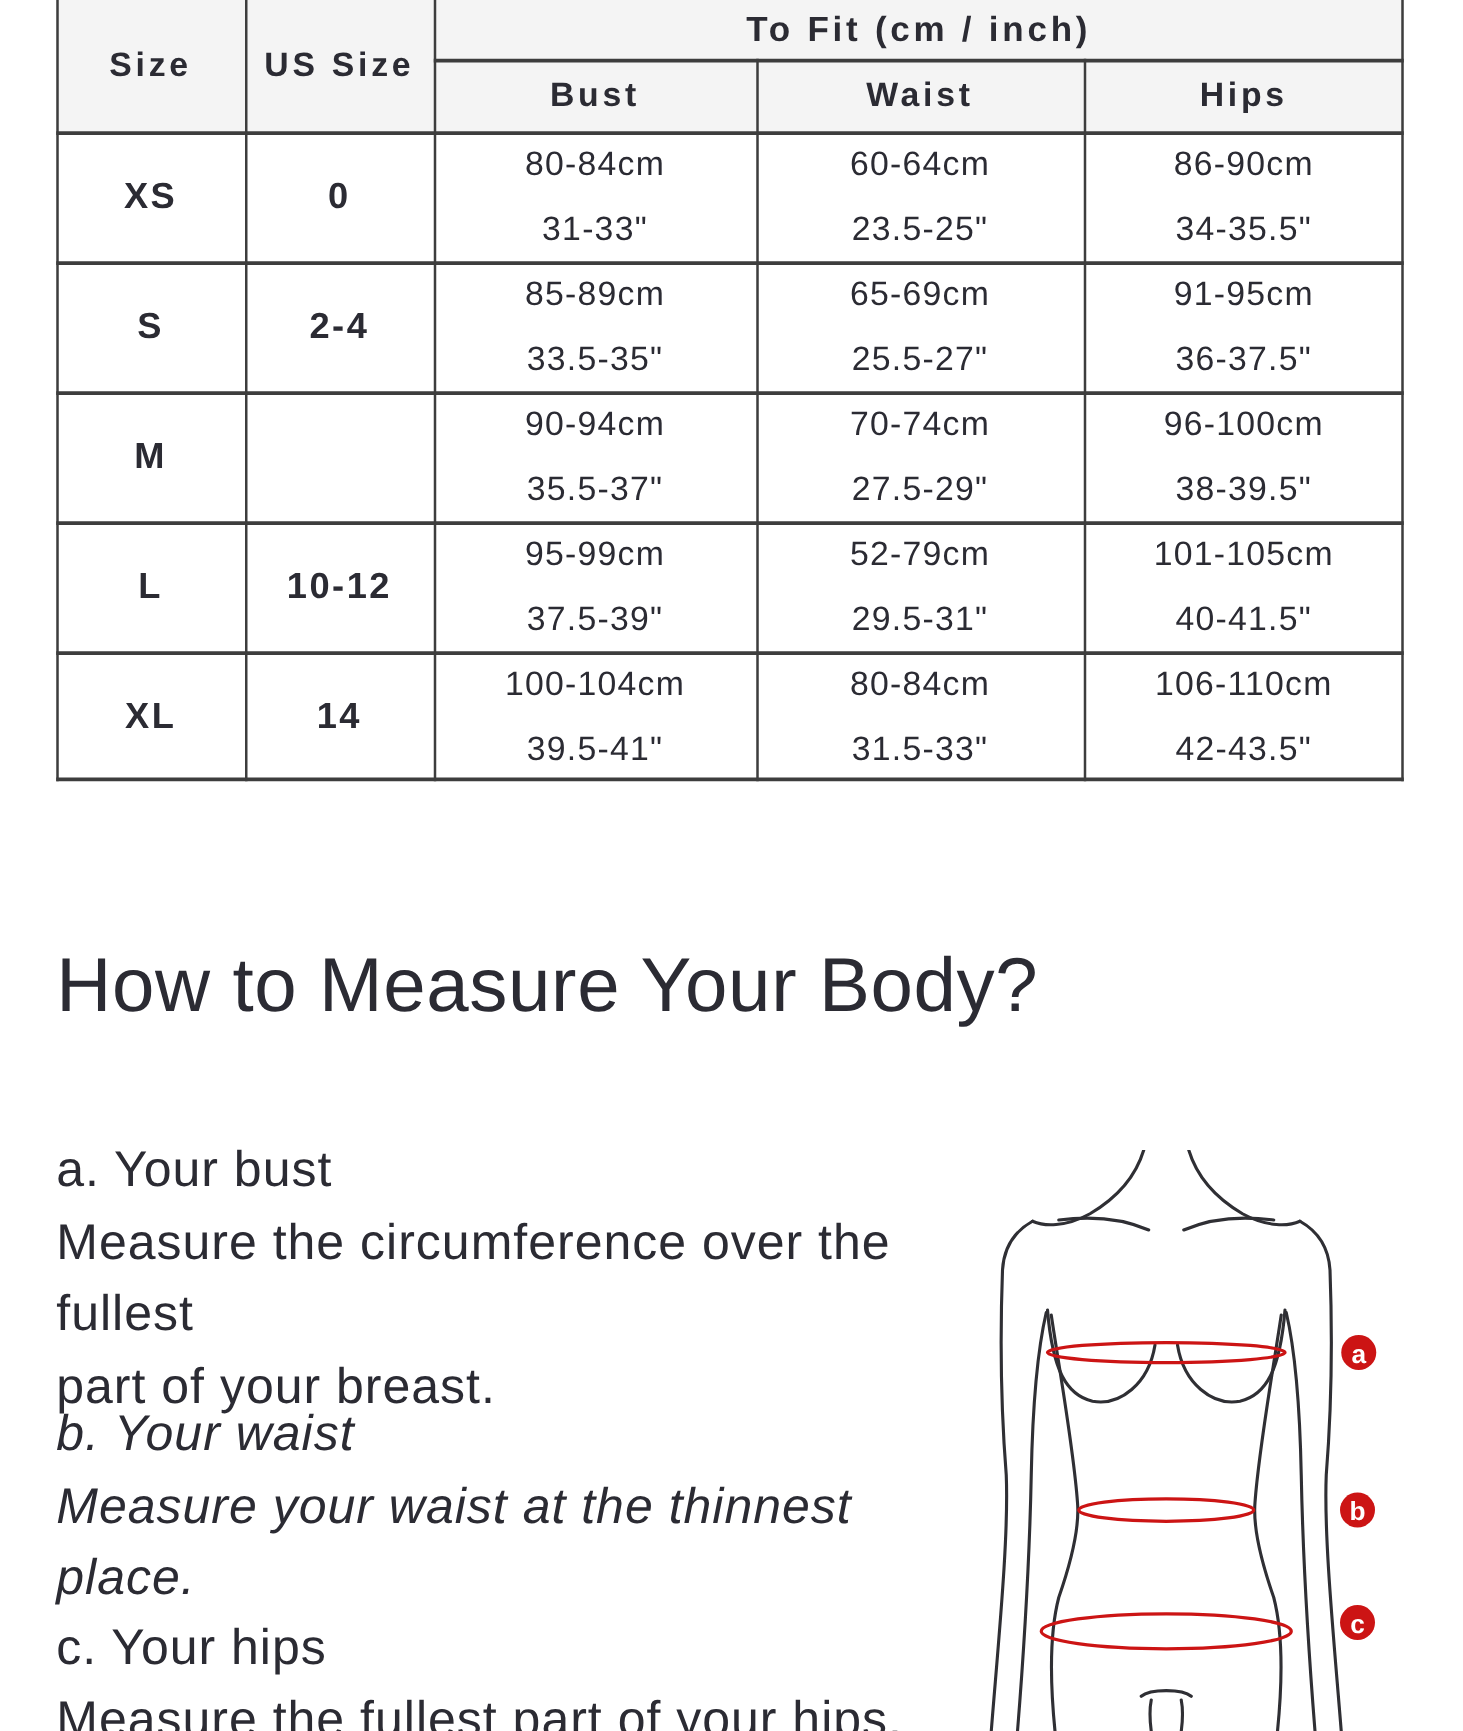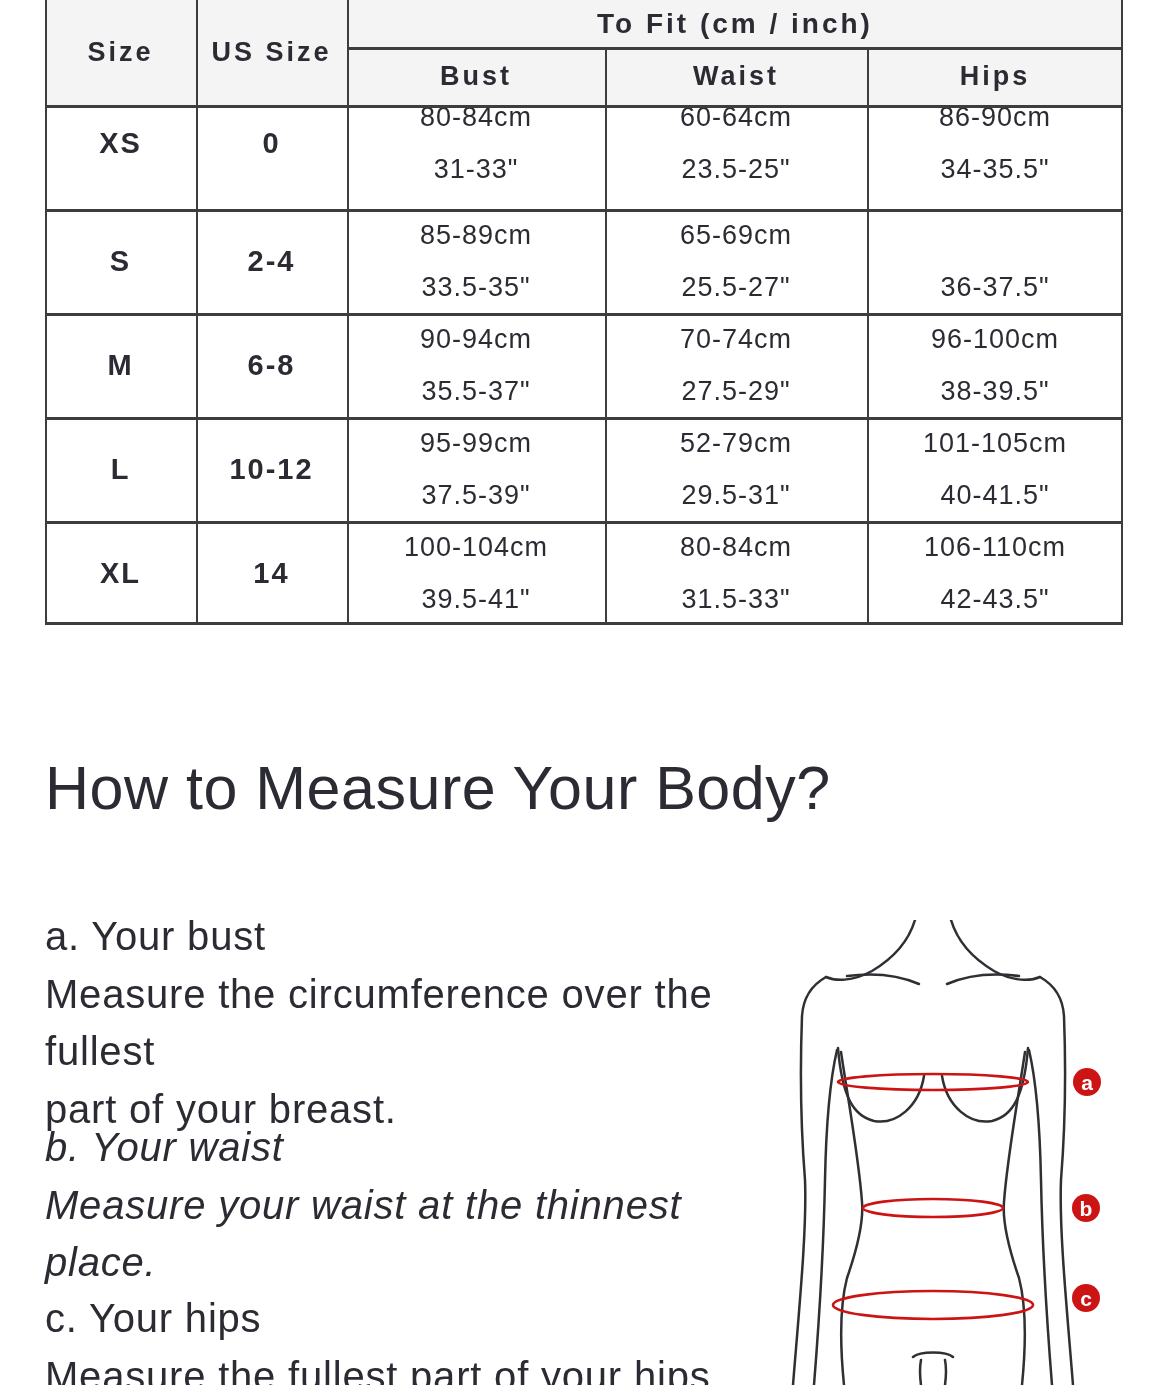--- a/index.html
+++ b/index.html
@@ -49,44 +49,44 @@
 <div class="size-table">
   <div class="thead-bg"></div>
 
   <div class="cell th" style="left:0;top:0;width:151px;height:105px;padding-bottom:8px;">Size</div>
   <div class="cell th" style="left:151px;top:0;width:151px;height:105px;padding-bottom:8px;">US Size</div>
   <div class="cell th tofit" style="left:302px;top:0;width:776px;height:47px;">To Fit (cm / inch)</div>
   <div class="cell th subhead" style="left:302px;top:47px;width:258px;height:58px;">Bust</div>
   <div class="cell th subhead" style="left:560px;top:47px;width:262px;height:58px;">Waist</div>
   <div class="cell th subhead" style="left:822px;top:47px;width:256px;height:58px;">Hips</div>
 
-  <div class="trow" style="top:91px;text-decoration:underline;">
+  <div class="trow" style="top:105px;text-decoration:underline;">
     <div class="cell tsize c-size">XS</div>
     <div class="cell tsize c-us">0</div>
     <div class="cell tval c-bust l1">80-84cm</div>
     <div class="cell tval c-bust l2">31-33"</div>
     <div class="cell tval c-waist l1">60-64cm</div>
     <div class="cell tval c-waist l2">23.5-25"</div>
     <div class="cell tval c-hips l1">86-90cm</div>
     <div class="cell tval c-hips l2">34-35.5"</div>
   </div>
 
   <div class="trow" style="top:209px;">
     <div class="cell tsize c-size">S</div>
     <div class="cell tsize c-us">2-4</div>
     <div class="cell tval c-bust l1">85-89cm</div>
     <div class="cell tval c-bust l2">33.5-35"</div>
     <div class="cell tval c-waist l1">65-69cm</div>
     <div class="cell tval c-waist l2">25.5-27"</div>
+    <div class="cell tval c-hips l1">91-95cm</div>
     <div class="cell tval c-hips l2">36-37.5"</div>
   </div>
 
   <div class="trow" style="top:313px;">
     <div class="cell tsize c-size">M</div>
-    <div class="cell tsize c-us">6-8</div>
     <div class="cell tval c-bust l1">90-94cm</div>
     <div class="cell tval c-bust l2">35.5-37"</div>
     <div class="cell tval c-waist l1">70-74cm</div>
     <div class="cell tval c-waist l2">27.5-29"</div>
     <div class="cell tval c-hips l1">96-100cm</div>
     <div class="cell tval c-hips l2">38-39.5"</div>
   </div>
 
   <div class="trow" style="top:417px;">
     <div class="cell tsize c-size">L</div>

